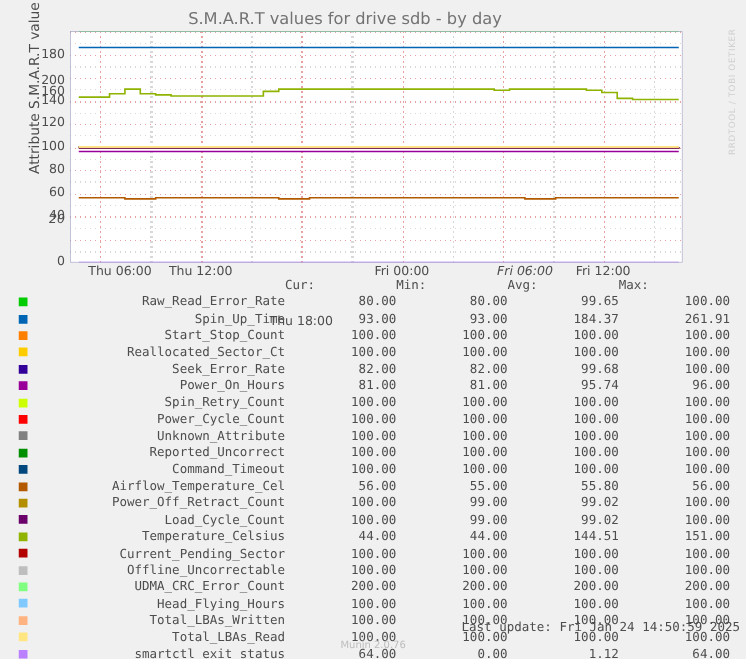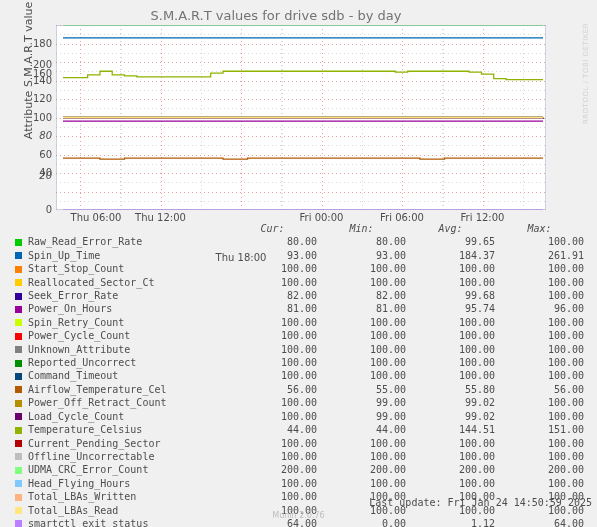--- a/index.html
+++ b/index.html
@@ -113,32 +113,32 @@
     width: 597px;
     table-layout: fixed;
   }
   #legend td, #legend th {
     padding: 0;
     font-weight: normal;
     line-height: 13.4px;
     white-space: nowrap;
   }
   .col-swatch { width: 28px; }
-  .col-name   { width: 200px; }
+  .col-name   { width: 200px; text-align: right; }
   .col-num    { width: 89px; text-align: right; }
   .col-pad    { width: 22px; }
 
   .swatch {
     display: inline-block;
     width: 7px;
     height: 7px;
     margin-left: 15px;
     vertical-align: middle;
   }
-  .hdr { text-align: center; font-style: italic; }
+  .hdr { text-align: left; }
   .metric-name { font-family: "DejaVu Sans Mono", monospace; }
 
   
   #last-update {
     position: absolute;
     right: 5px;
     top: 497px;
     font-family: "DejaVu Sans Mono", monospace;
     font-size: 10px;
     color: #4d4d4d;
@@ -165,21 +165,21 @@
 
 <div id="y-axis-label">Attribute S.M.A.R.T value</div>
 
 <div id="y-ticks">
     <div class="ytick-label" style="top: 20px; margin-top: 40px;">200</div>
     <div class="ytick-label" style="top: 38.5px;">180</div>
     <div class="ytick-label" style="top: 69px;">160</div>
     <div class="ytick-label" style="top: 75.5px;">140</div>
     <div class="ytick-label" style="top: 94px; text-align: right;">120</div>
     <div class="ytick-label" style="top: 112.5px;">100</div>
-    <div class="ytick-label" style="top: 131px; font-style: italic;">80</div>
+    <div class="ytick-label" style="top: 131px;">80</div>
     <div class="ytick-label" style="top: 149.5px;">60</div>
     <div class="ytick-label" style="top: 168px;">40</div>
     <div class="ytick-label" style="top: 171px; font-style: italic;">20</div>
     <div class="ytick-label" style="top: 205px;">0</div>
   </div>
 
 <div id="plot-area">
   <svg id="plot-svg" width="490" height="185" viewBox="0 0 490 185">
     <rect x="0" y="0" width="490" height="185" fill="#ffffff"></rect>
     <g id="grid-minor">
@@ -250,21 +250,21 @@
       </g>
     <rect x="0" y="0" width="490" height="185" fill="none" stroke="#a0a0c0" stroke-width="1"></rect>
   </svg>
 </div>
 
 <div id="x-ticks">
     <div class="xtick-label" style="left: 80px; margin-left: 16px;">Thu 06:00</div>
     <div class="xtick-label" style="left: 160.5px;">Thu 12:00</div>
     <div class="xtick-label" style="left: 241px; margin-top: 40px;">Thu 18:00</div>
     <div class="xtick-label" style="left: 321.5px;">Fri 00:00</div>
-    <div class="xtick-label" style="left: 402px;">Fri 06:00</div>
+    <div class="xtick-label" style="left: 420px; font-style: italic;">Fri 06:00</div>
     <div class="xtick-label" style="left: 482.5px;">Fri 12:00</div>
   </div>
 
 <div id="legend">
   <table>
     <thead>
       <tr>
         <th class="col-swatch"></th>
         <th class="col-name"></th>
         <th class="col-num hdr">Cur:</th>

